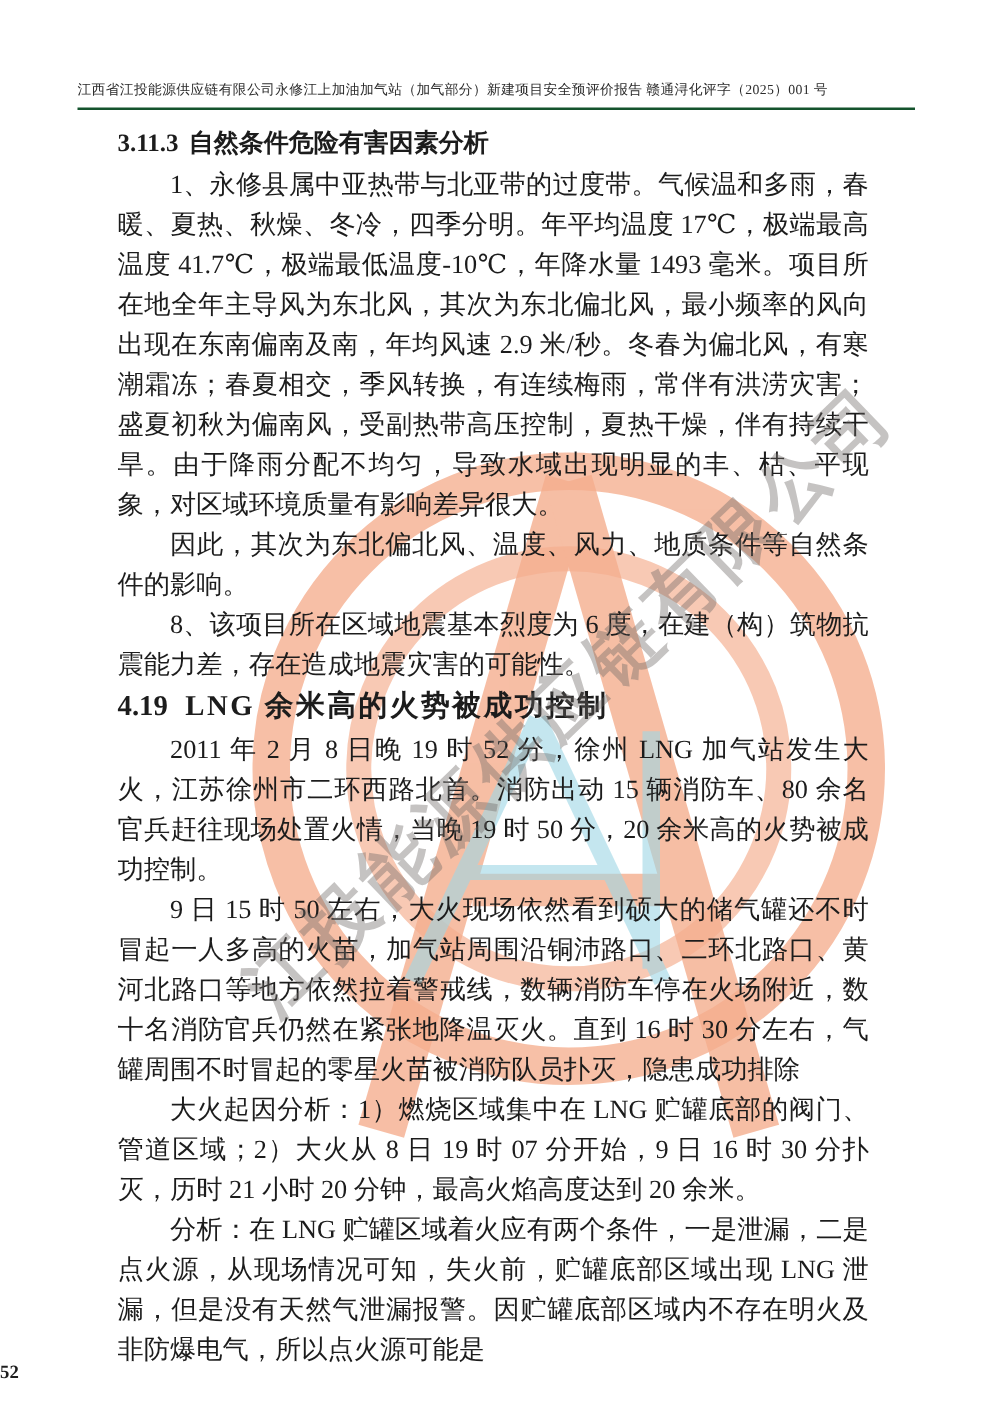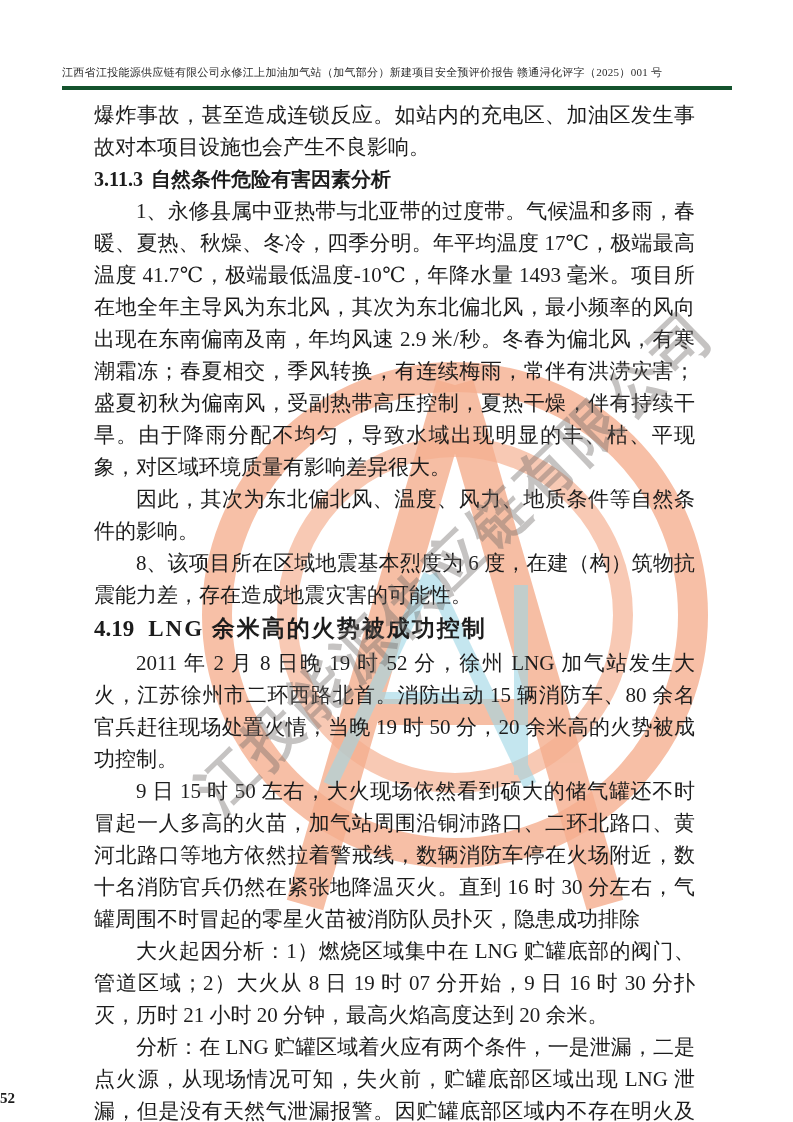--- a/index.html
+++ b/index.html
@@ -12,21 +12,21 @@
     color:#1c1c1c;
   }
   .wm{position:absolute;left:0;top:0;pointer-events:none;}
   .wm-back{z-index:0;}
   .wm-front{z-index:2;}
   .doc{position:relative;z-index:1;}
   .header{
     position:absolute;top:64px;left:62px;width:670px;
     font-size:11px;line-height:16px;color:#2b2b2b;
     letter-spacing:.3px;white-space:nowrap;overflow:hidden;
-    border-bottom:4px solid #14532d;padding-bottom:6px;
+    border-bottom:2px solid #14532d;padding-bottom:6px;
   }
   .body{
     position:absolute;top:99px;left:94px;width:601px;
     font-size:21px;line-height:32px;
     text-align:justify;text-justify:inter-ideograph;
     word-break:break-all;
   }
   .body p{margin:0;}
   .indent{text-indent:2em;}
   .h-sub{
@@ -67,21 +67,20 @@
       <path d="M521,585 L521,775" stroke-width="14"></path>
     </g>
   </svg>
 
   <div class="doc">
 
     <div class="header">江西省江投能源供应链有限公司永修江上加油加气站（加气部分）新建项目安全预评价报告  赣通浔化评字（2025）001 号</div>
 
     <div class="body">
 
-      <p>爆炸事故，甚至造成连锁反应。如站内的充电区、加油区发生事故对本项目设施也会产生不良影响。</p>
 
       <p class="h-sub"><span class="h-num">3.11.3</span><span>自然条件危险有害因素分析</span></p>
 
       <p class="indent">1、永修县属中亚热带与北亚带的过度带。气候温和多雨，春暖、夏热、秋燥、冬冷，四季分明。年平均温度 17℃，极端最高温度 41.7℃，极端最低温度-10℃，年降水量 1493 毫米。项目所在地全年主导风为东北风，其次为东北偏北风，最小频率的风向出现在东南偏南及南，年均风速 2.9 米/秒。冬春为偏北风，有寒潮霜冻；春夏相交，季风转换，有连续梅雨，常伴有洪涝灾害；盛夏初秋为偏南风，受副热带高压控制，夏热干燥，伴有持续干旱。由于降雨分配不均匀，导致水域出现明显的丰、枯、平现象，对区域环境质量有影响差异很大。</p>
 
       <p class="indent">因此，其次为东北偏北风、温度、风力、地质条件等自然条件的影响。</p>
 
       <p class="indent">8、该项目所在区域地震基本烈度为 6 度，在建（构）筑物抗震能力差，存在造成地震灾害的可能性。</p>
 
       <p class="h-main"><span class="h-num">4.19</span><span>LNG 余米高的火势被成功控制</span></p>

